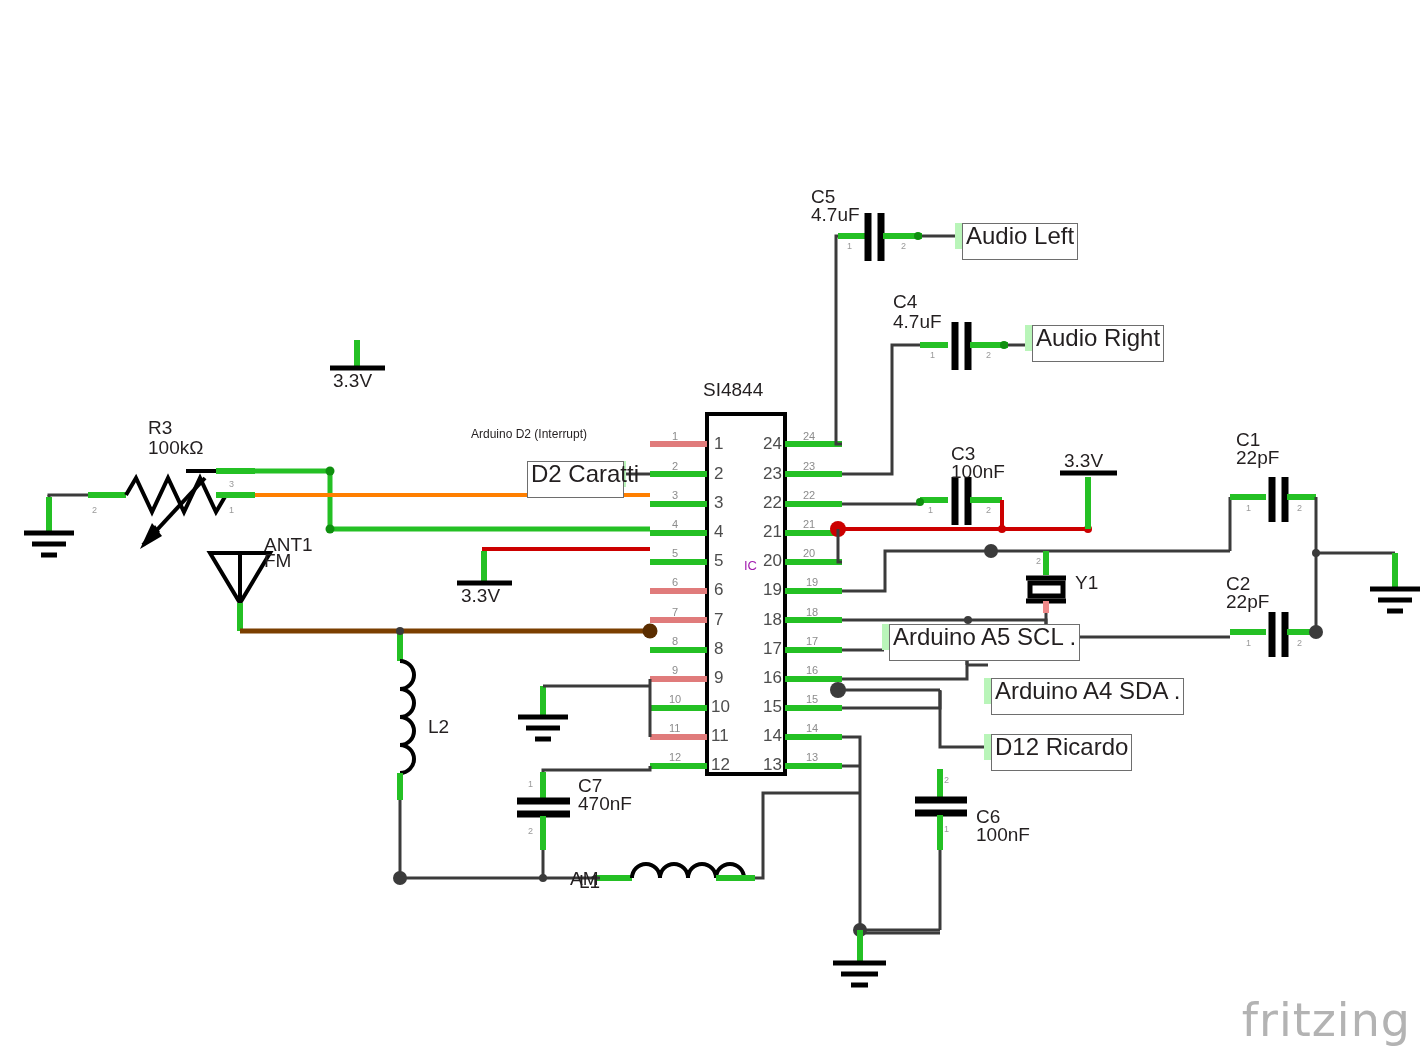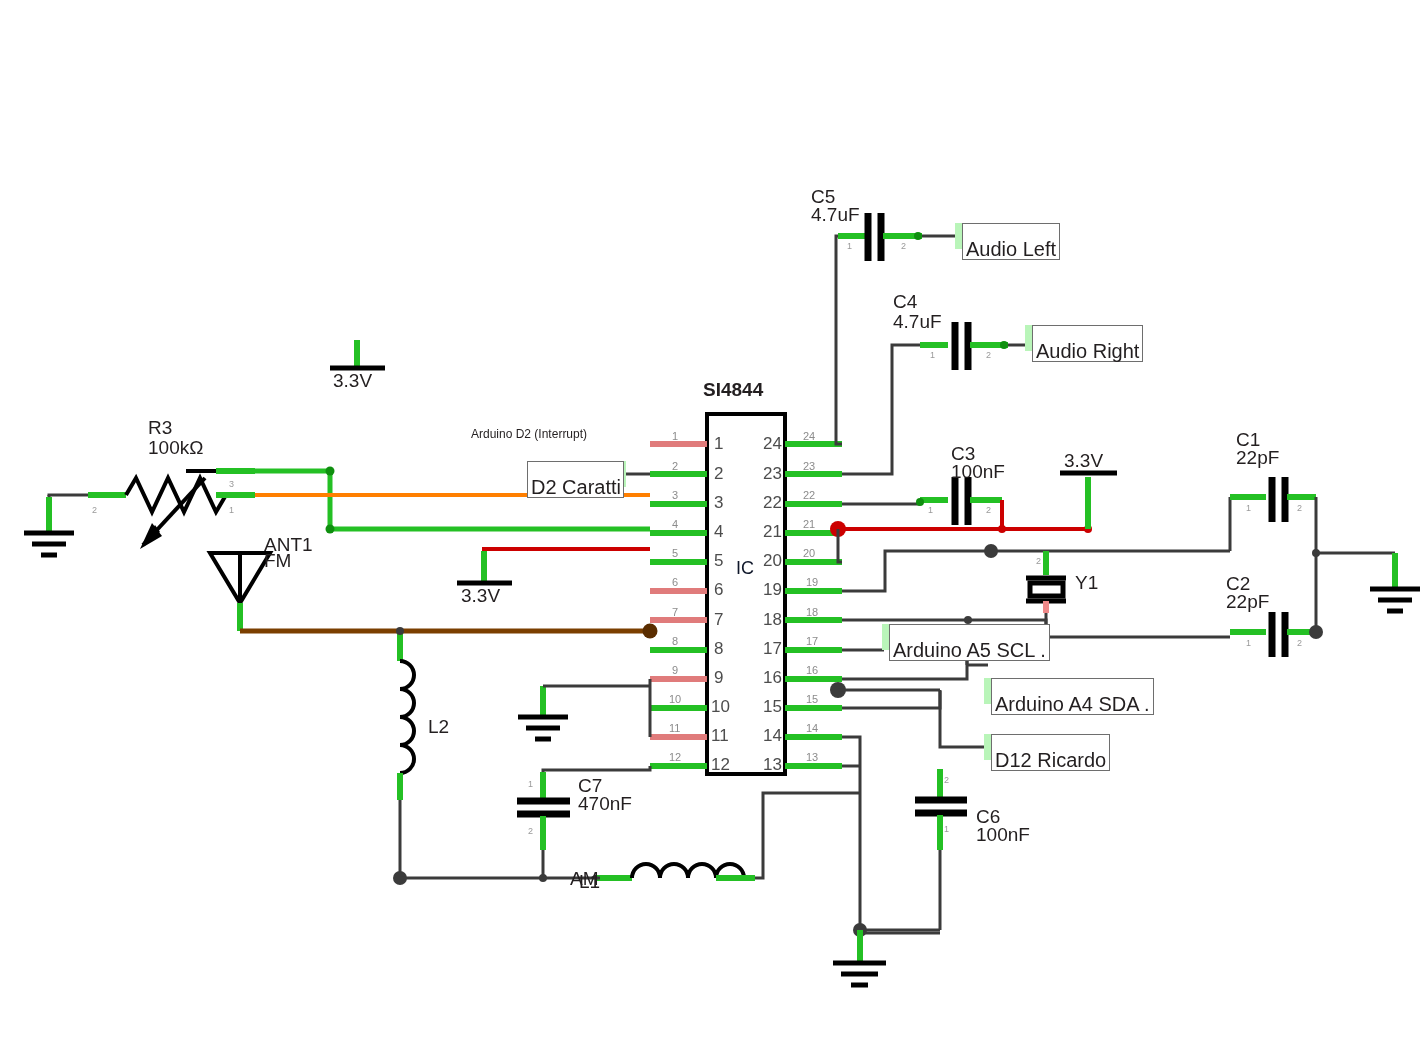--- a/index.html
+++ b/index.html
@@ -26,32 +26,32 @@
              letter-spacing:-0.2px;}
   .note-text div{white-space:nowrap;}
 
   
   #wires{position:absolute;left:0;top:0;width:1425px;height:1053px;}
 
   
   .lbl{position:absolute;font-family:"Liberation Sans",sans-serif;
        color:#231f20;white-space:nowrap;}
   .lbl-part{font-size:19px;line-height:21px;}
-  .lbl-ic{font-size:19px;font-weight:bold;}
+  .lbl-ic{font-size:19px;}
   .lbl-note{font-size:12px;}
   .lbl-pin{font-size:17px;color:#4d4d4d;}
   .lbl-pinnum{font-size:11px;color:#8c8c8c;}
-  .lbl-icname{font-size:18px;color:#0f172a;}
+  .lbl-icname{font-size:13px;color:#a21caf;margin-left:8px;}
   .lbl-tiny{font-size:9px;color:#9a9a9a;}
 
   
   .netlabel{position:absolute;height:37px;border:1px solid #6e6e6e;
             background:#ffffff;box-sizing:border-box;
-            font-size:20px;line-height:24px;color:#231f20;
-            padding:13px 3px;white-space:nowrap;}
+            font-size:24px;line-height:24px;color:#231f20;
+            padding:0 3px;white-space:nowrap;}
   .netflag{position:absolute;width:22px;height:26px;background:#b9f5b9;
            box-sizing:border-box;}
 
   .fritzing{position:absolute;right:14px;bottom:6px;
             font-family:"DejaVu Sans",sans-serif;
             font-size:46px;color:#b3b3b3;letter-spacing:1px;font-weight:400;}
 </style>
 </head>
 <body>
 
@@ -430,14 +430,15 @@
   <div>
     <div class="netflag" style="left:984px;top:678px;"></div>
     <div class="netlabel" style="left:991px;top:678px;">Arduino A4 SDA .</div>
   </div>
 
   <div>
     <div class="netflag" style="left:984px;top:734px;"></div>
     <div class="netlabel" style="left:991px;top:734px;">D12 Ricardo</div>
   </div>
 
+  <div class="fritzing">fritzing</div>
 
 </div>
 
 </body></html>

